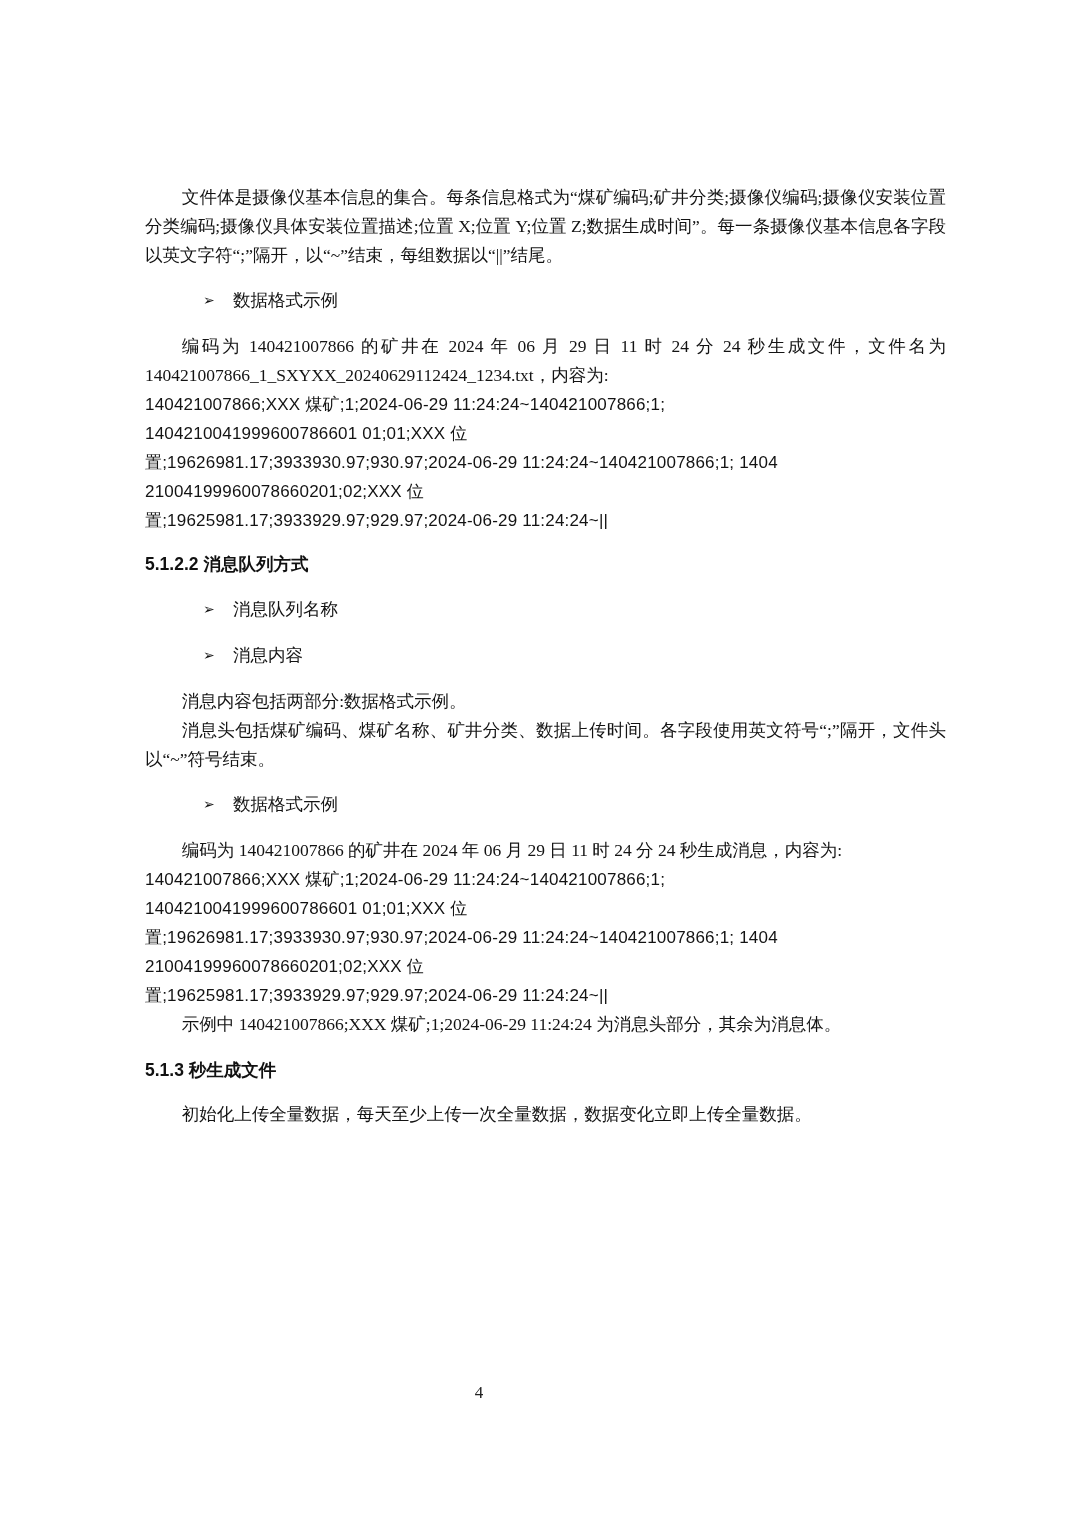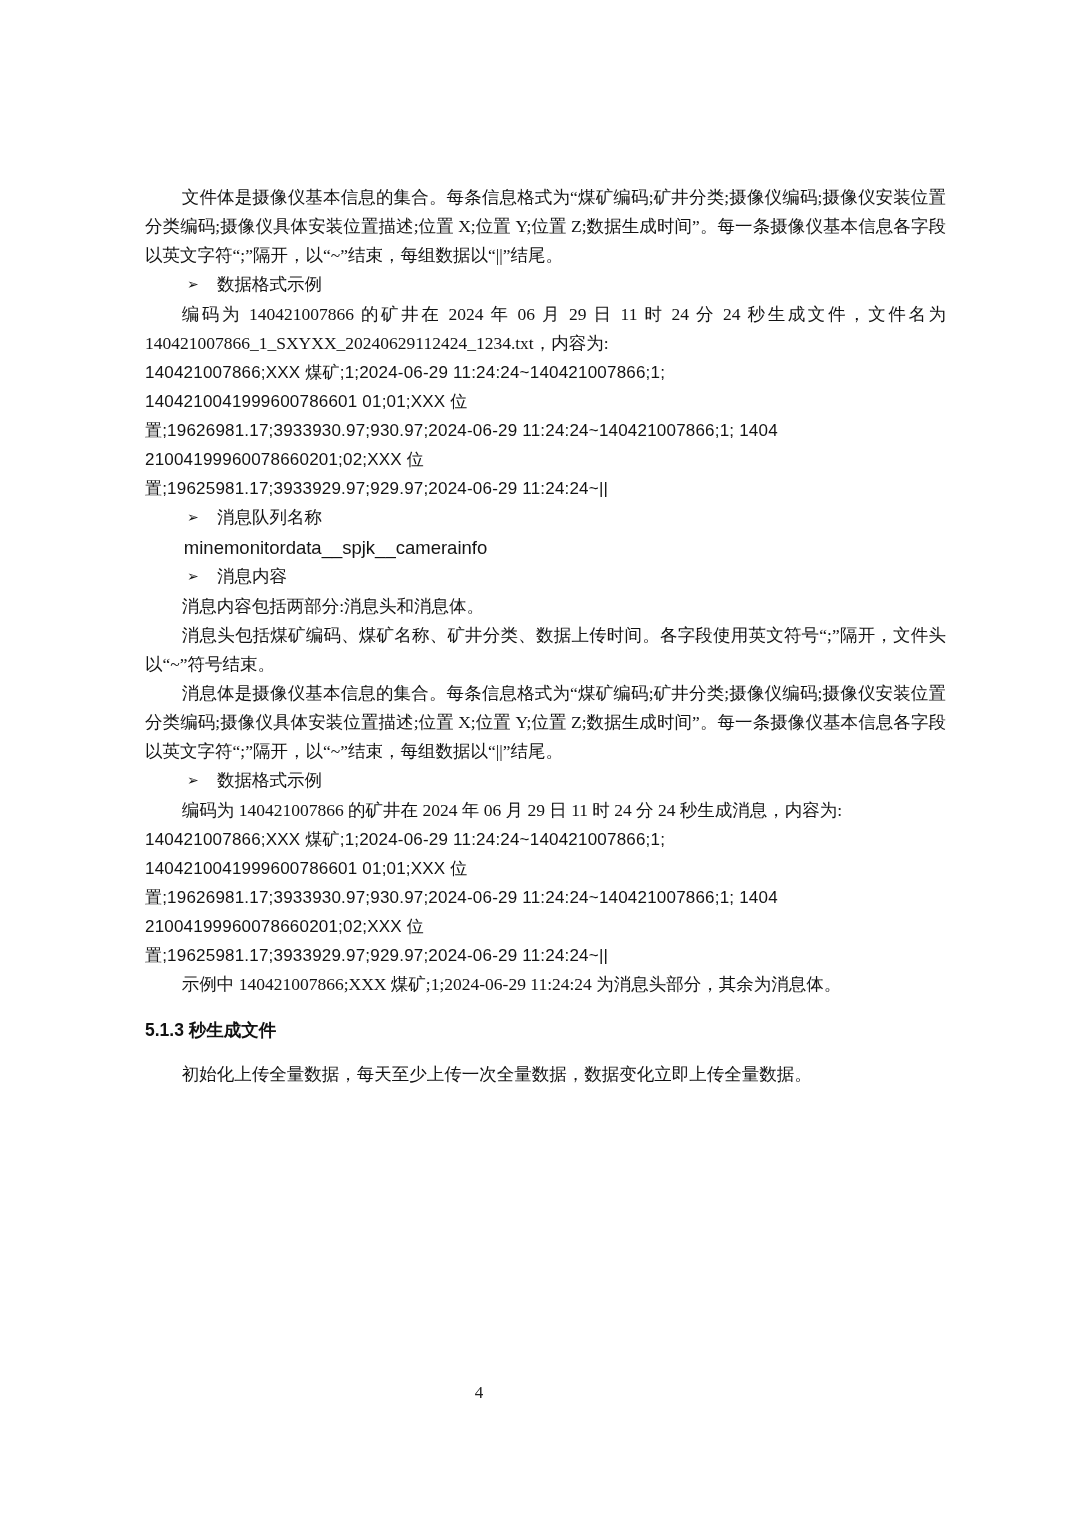--- a/index.html
+++ b/index.html
@@ -32,21 +32,21 @@
     text-indent: 2.1em;
   }
   .data-line {
     margin: 0;
     text-align: left;
     font-family: Liberation Sans, sans-serif;
     font-size: 17px;
     letter-spacing: 0.2px;
   }
   .bullet-line {
-    margin: 0;
+    margin: 16px;
     padding-left: 2.4em;
     line-height: 29px;
   }
   .bullet-line .bullet {
     display: inline-block;
     margin-right: 1.0em;
     font-size: 14px;
     transform: translateY(-1px);
   }
   .queue-name {
@@ -93,36 +93,35 @@
 
     <p class="para indent">编码为 140421007866 的矿井在 2024 年 06 月 29 日 11 时 24 分 24 秒生成文件，文件名为 140421007866_1_SXYXX_20240629112424_1234.txt，内容为:</p>
 
     <p class="para data-line">140421007866;XXX 煤矿;1;2024-06-29 11:24:24~140421007866;1;</p>
     <p class="para data-line">1404210041999600786601 01;01;XXX 位</p>
     <p class="para data-line">置;19626981.17;3933930.97;930.97;2024-06-29 11:24:24~140421007866;1; 1404</p>
     <p class="para data-line">21004199960078660201;02;XXX 位</p>
     <p class="para data-line">置;19625981.17;3933929.97;929.97;2024-06-29 11:24:24~||</p>
 
 
+    <h3 class="heading">5.1.2.2 消息队列方式</h3>
 
     <div class="bullet-line">
       <span class="bullet">➢</span>
       <span>消息队列名称</span>
     </div>
 
-    <p class="para queue-name">minemonitordata__spjk__camerainfo</p>
 
     <div class="bullet-line">
       <span class="bullet">➢</span>
       <span>消息内容</span>
     </div>
 
-    <p class="para indent">消息内容包括两部分:消息头和消息体。</p>
+    <p class="para indent">消息内容包括两部分:数据格式示例。</p>
     <p class="para indent">消息头包括煤矿编码、煤矿名称、矿井分类、数据上传时间。各字段使用英文符号“;”隔开，文件头以“~”符号结束。</p>
-    <p class="para indent">消息体是摄像仪基本信息的集合。每条信息格式为“煤矿编码;矿井分类;摄像仪编码;摄像仪安装位置分类编码;摄像仪具体安装位置描述;位置 X;位置 Y;位置 Z;数据生成时间”。每一条摄像仪基本信息各字段以英文字符“;”隔开，以“~”结束，每组数据以“||”结尾。</p>
 
     <div class="bullet-line">
       <span class="bullet">➢</span>
       <span>数据格式示例</span>
     </div>
 
     <p class="para indent">编码为 140421007866 的矿井在 2024 年 06 月 29 日 11 时 24 分 24 秒生成消息，内容为:</p>
 
     <p class="para data-line">140421007866;XXX 煤矿;1;2024-06-29 11:24:24~140421007866;1;</p>
     <p class="para data-line">1404210041999600786601 01;01;XXX 位</p>

